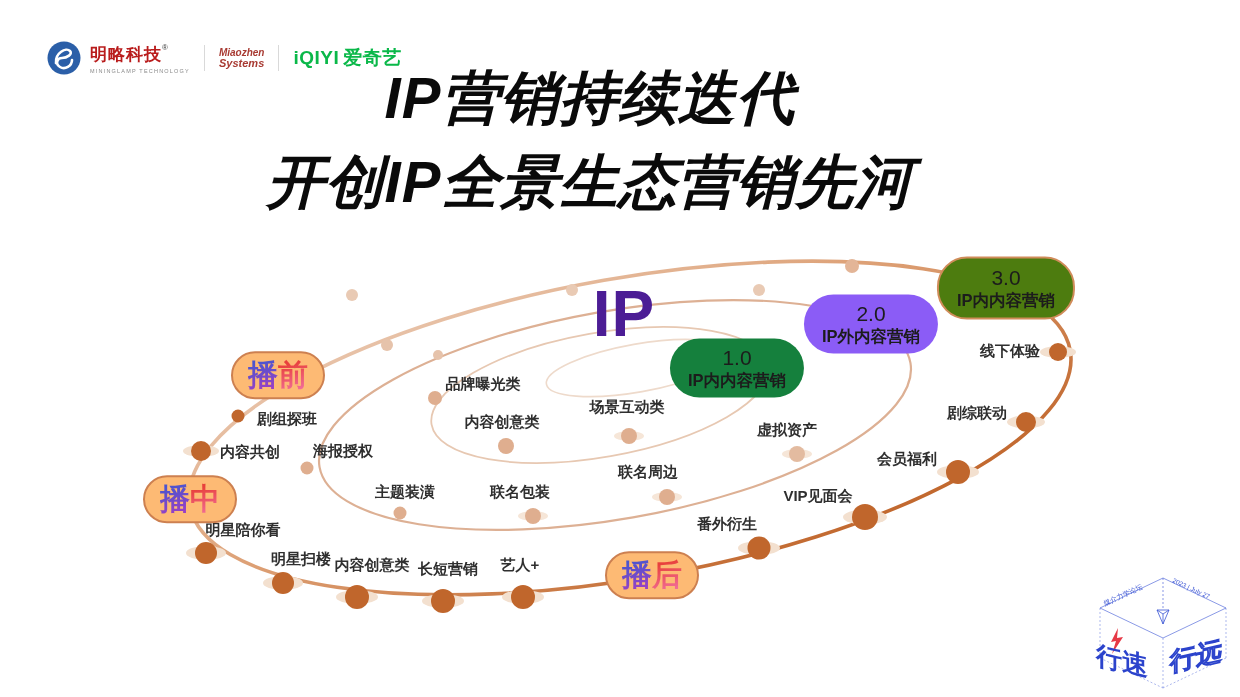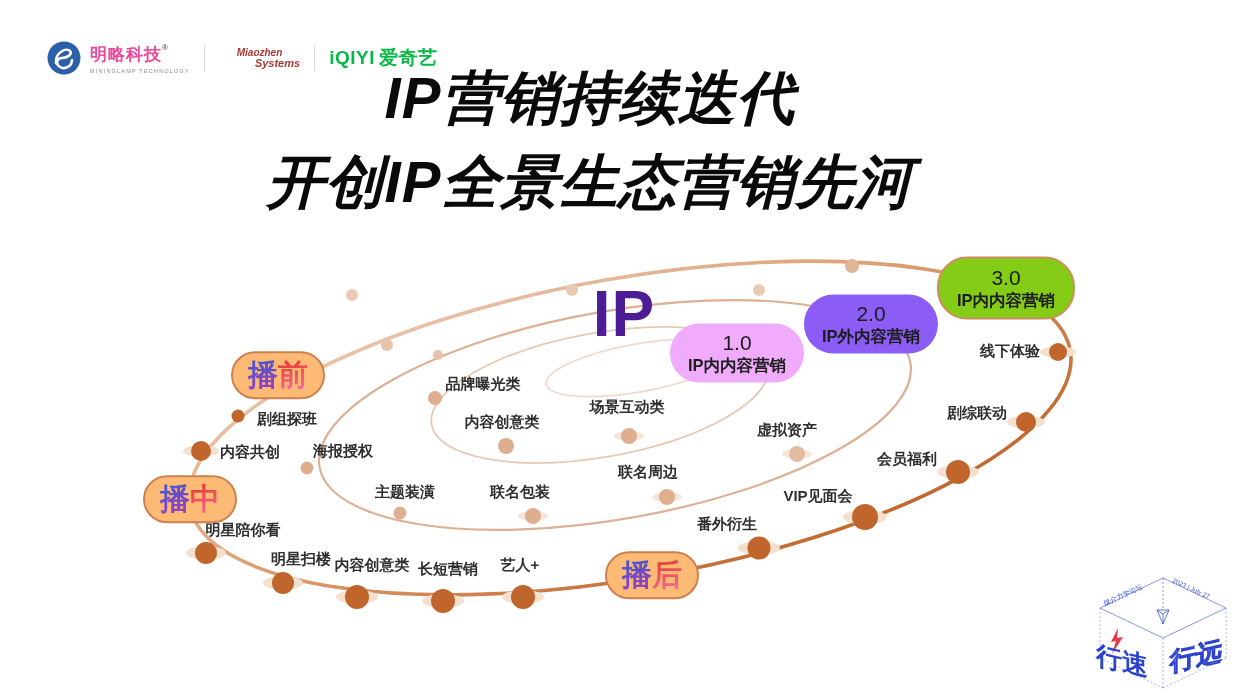--- a/index.html
+++ b/index.html
@@ -3,27 +3,27 @@
 <meta charset="utf-8">
 <style>
   html,body{margin:0;padding:0;}
   body{
     width:1240px;height:697px;position:relative;overflow:hidden;
     background:#ffffff;font-family:"Liberation Sans","DejaVu Sans",sans-serif;
   }
   
   .logo-row{position:absolute;left:46px;top:40px;display:flex;align-items:center;gap:14px;}
   .ml-logo{display:flex;align-items:center;gap:8px;}
-  .ml-text .cn{font-size:17px;font-weight:700;color:#ec4899;letter-spacing:1px;}
+  .ml-text .cn{font-size:17px;font-weight:700;color:#b91c1c;letter-spacing:1px;}
   .ml-text .reg{font-size:8px;color:#3a3a3a;vertical-align:top;}
   .ml-text .sub{font-size:5.5px;color:#8a8a8a;letter-spacing:1.2px;margin-top:2px;}
   .divider{width:1px;height:26px;background:#d9d9d9;}
   .mz{color:#a83a32;text-align:center;line-height:1;font-style:italic;font-weight:700;}
   .mz .l1{font-size:10px;}
-  .mz .l2{font-size:11px;margin-left:36px;}
+  .mz .l2{font-size:11px;}
   .iqiyi{display:flex;align-items:center;gap:4px;color:#0ab849;font-weight:800;font-size:19px;letter-spacing:0.5px;justify-content:flex-end;}
   
   .title{
     position:absolute;left:90px;top:56px;width:1000px;text-align:center;
     font-size:58px;font-weight:800;font-style:italic;color:#0a0a0a;line-height:1.45;letter-spacing:1px;
   }
   
   .diagram-svg{position:absolute;left:0;top:0;width:1240px;height:697px;}
   .big-ip{
     position:absolute;left:624px;top:314px;transform:translate(-50%,-50%);
@@ -39,23 +39,23 @@
     padding:3px 15px;font-size:30px;font-weight:800;line-height:1.25;
   }
   .stage-c1{background:linear-gradient(165deg,#4a55cf 15%,#9d3fc4 90%);-webkit-background-clip:text;background-clip:text;color:transparent;}
   .stage-c2{background:linear-gradient(165deg,#e8413c 20%,#f2709f 95%);-webkit-background-clip:text;background-clip:text;color:transparent;}
   .era-pill{
     position:absolute;transform:translate(-50%,-50%);text-align:center;
     border-radius:30px;padding:7px 18px;white-space:nowrap;color:#1c1c1c;
   }
   .era-version{font-size:21px;font-weight:500;line-height:1.15;}
   .era-label{font-size:16.5px;font-weight:700;line-height:1.25;}
-  .era-1{background:#f0abfc;}
+  .era-1{background:#15803d;margin-top:15px;}
   .era-2{background:#8b5cf6;}
-  .era-3{background:#84cc16;border:2px solid #d08c5a;}
+  .era-3{background:#4d7c0f;border:2px solid #d08c5a;}
   
   .stamp{position:absolute;left:1088px;top:570px;width:150px;height:125px;}
 </style>
 </head>
 <body>
 
 <div class="logo-row">
   <div class="ml-logo">
     <svg width="36" height="36" viewBox="0 0 36 36">
       <circle cx="18" cy="18" r="16.5" fill="#2b5fa8"></circle>

